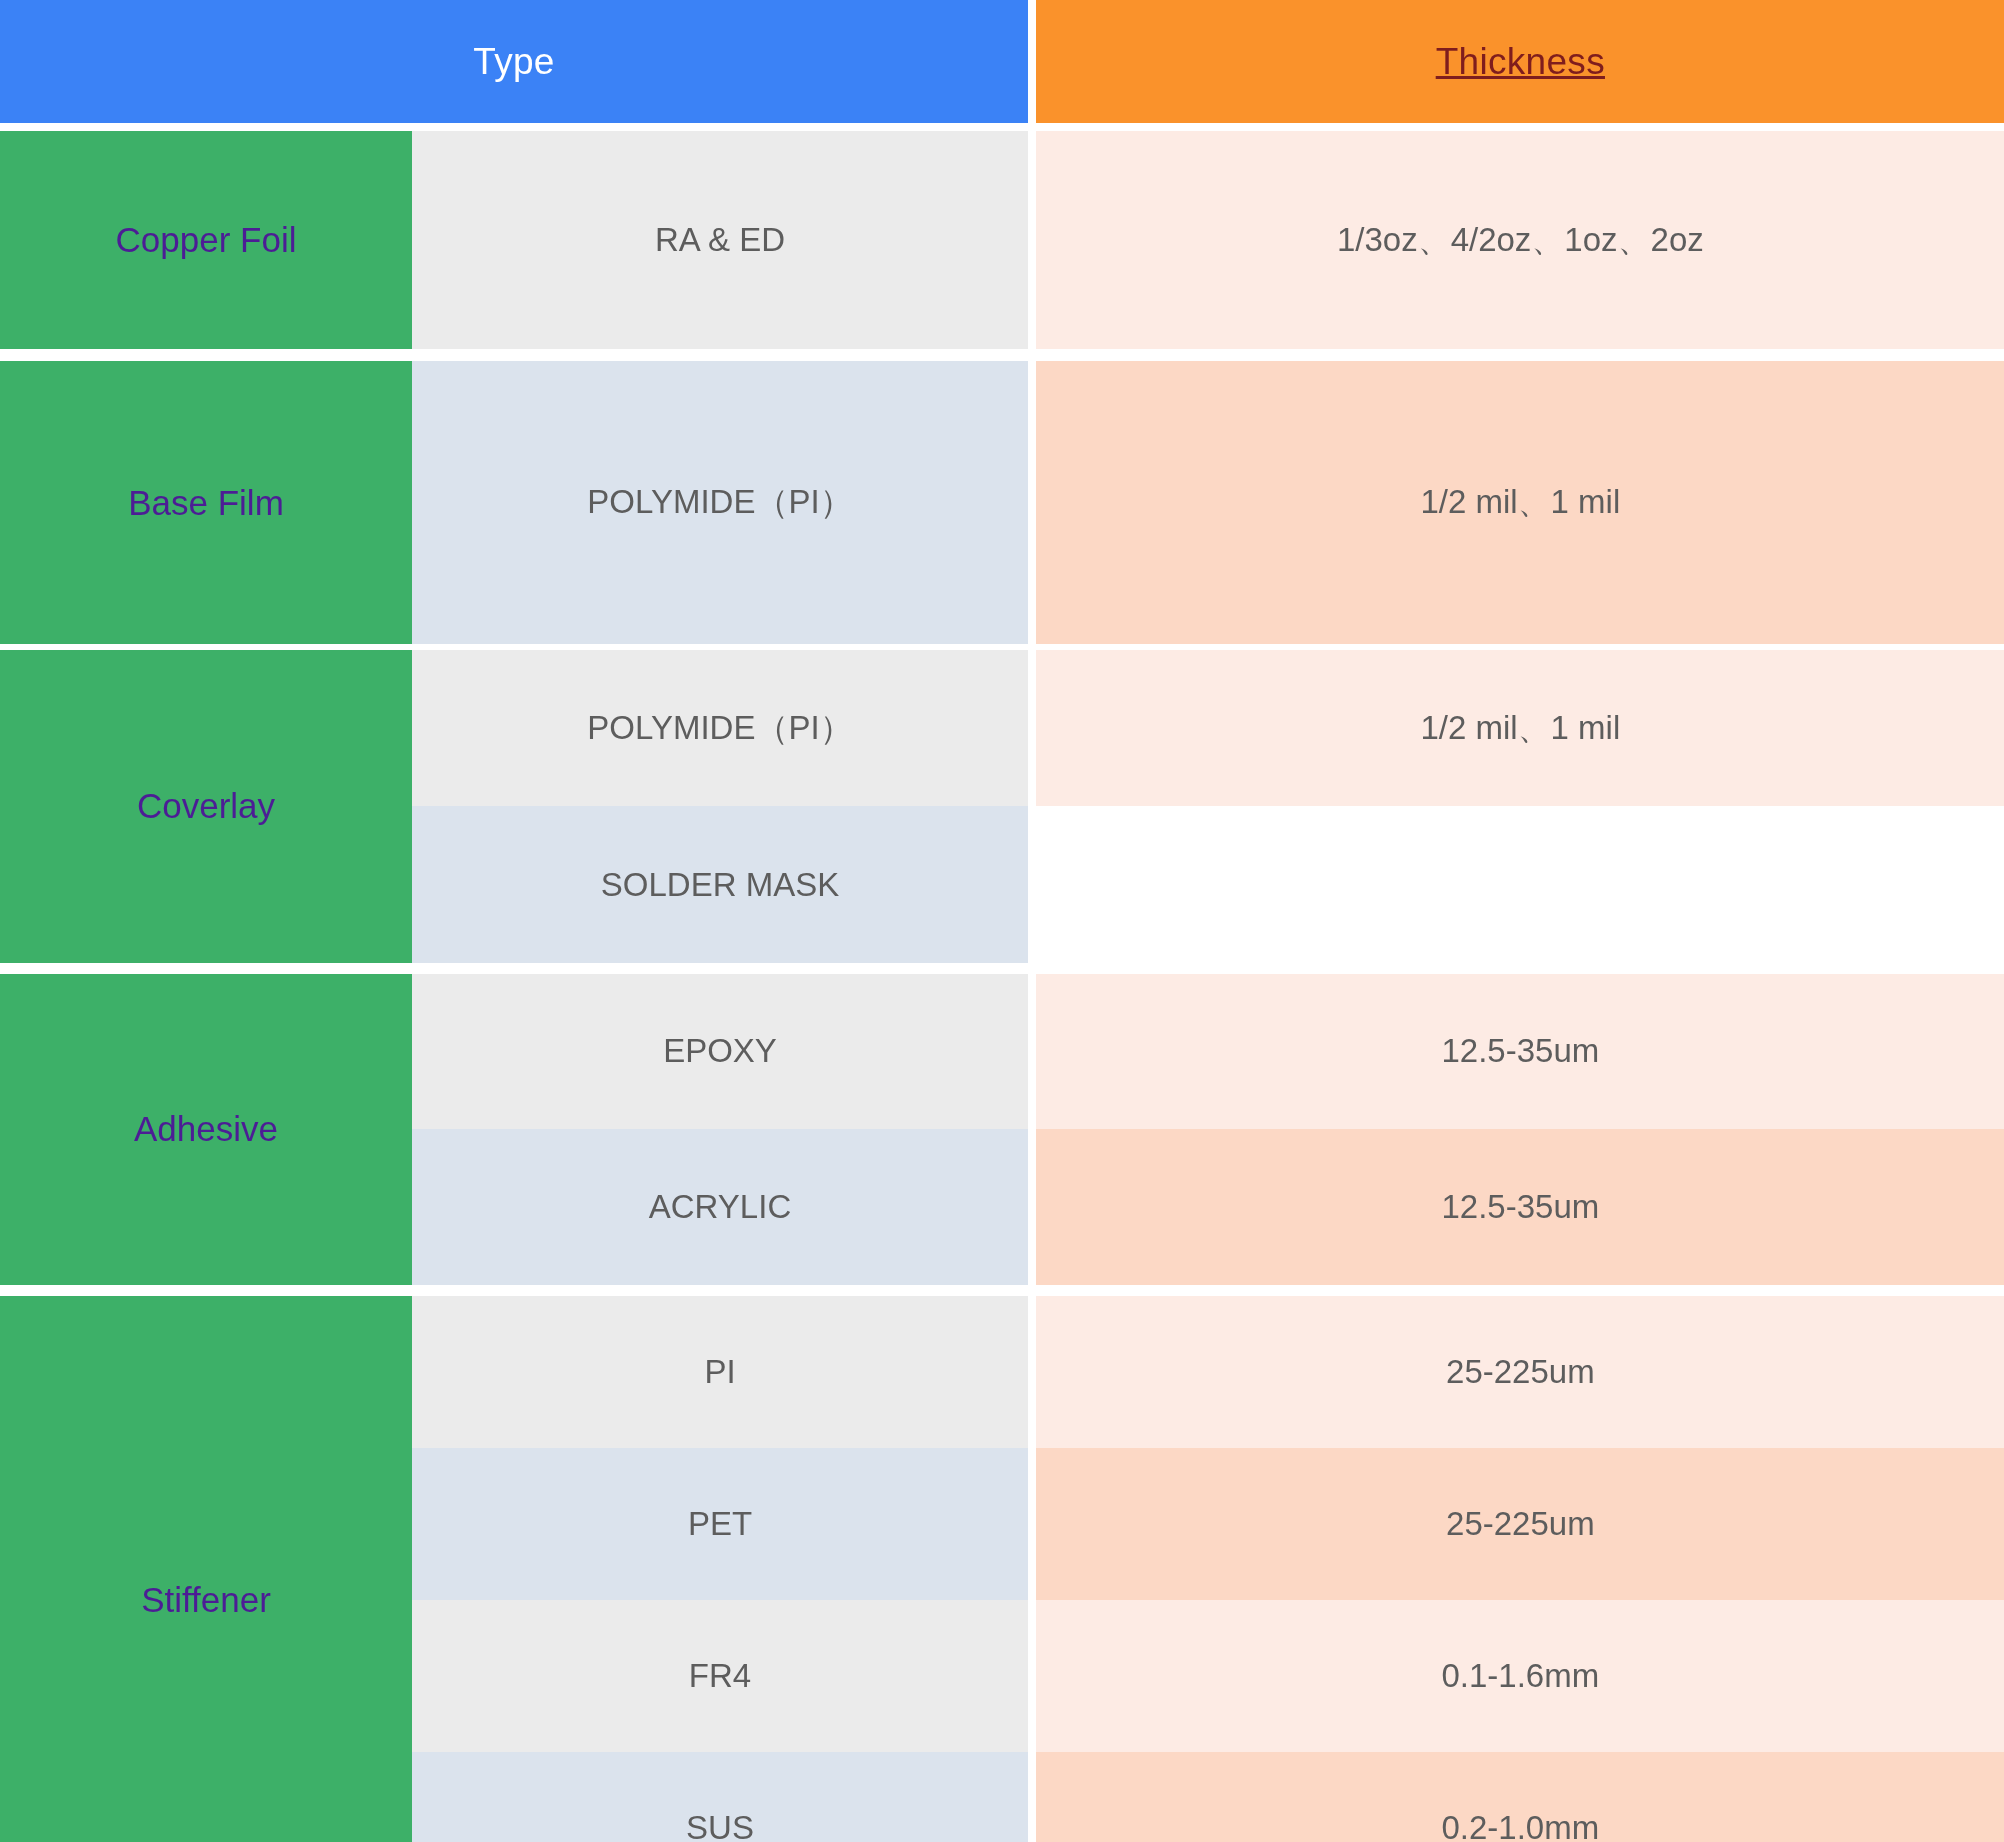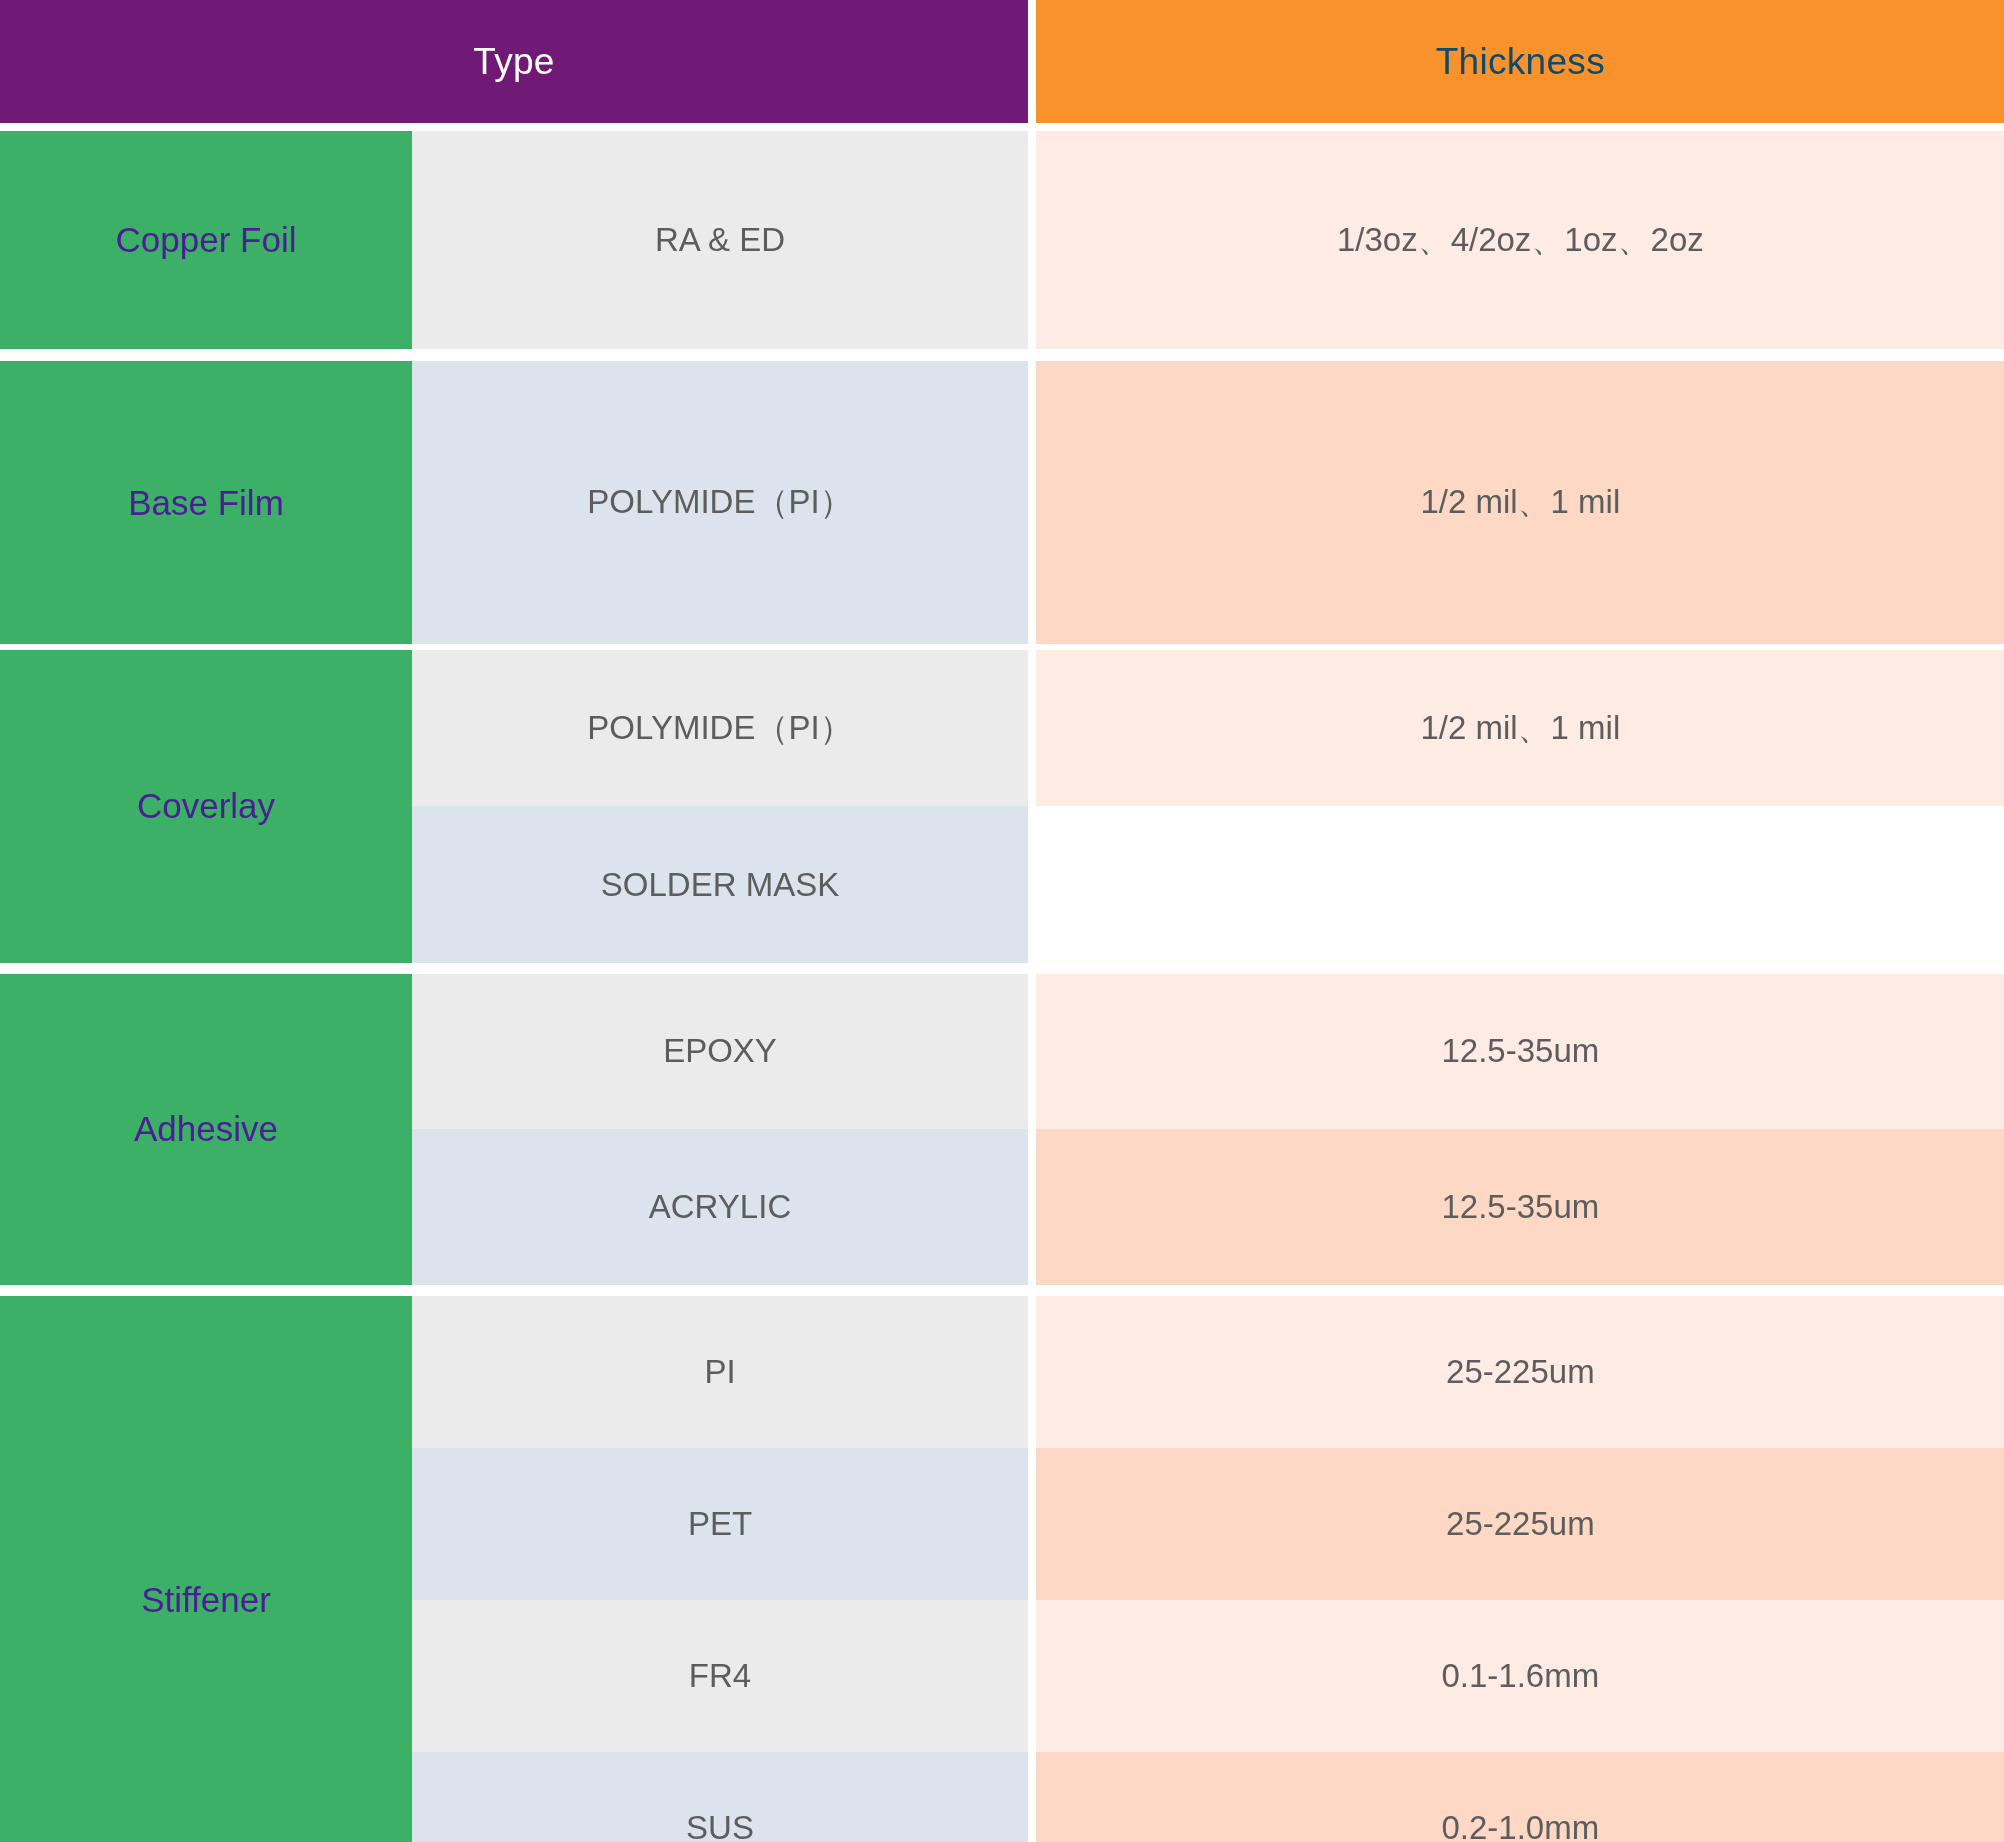--- a/index.html
+++ b/index.html
@@ -23,45 +23,46 @@
 
   
   .header-row {
     display: flex;
     height: 123px;
     width: 100%;
     box-sizing: border-box;
   }
   .hdr-type {
     width: 1028px;
-    background: #701a75;
+    background: #3b82f6;
     color: #ffffff;
     display: flex;
     align-items: center;
     justify-content: center;
     font-size: 37px;
     font-weight: 400;
     letter-spacing: 0.3px;
     box-sizing: border-box;
   }
   .hdr-gap {
     width: 7.7px;
     background: #ffffff;
   }
   .hdr-thickness {
     flex: 1;
     background: #fa922b;
-    color: #0c4a6e;
+    color: #7f1d1d;
     display: flex;
     align-items: center;
     justify-content: center;
     font-size: 37px;
     font-weight: 400;
     letter-spacing: 0.3px;
     box-sizing: border-box;
+    text-decoration: underline;
   }
 
   
   .group {
     display: flex;
     width: 100%;
     box-sizing: border-box;
   }
   .group-spacer {
     width: 100%;

